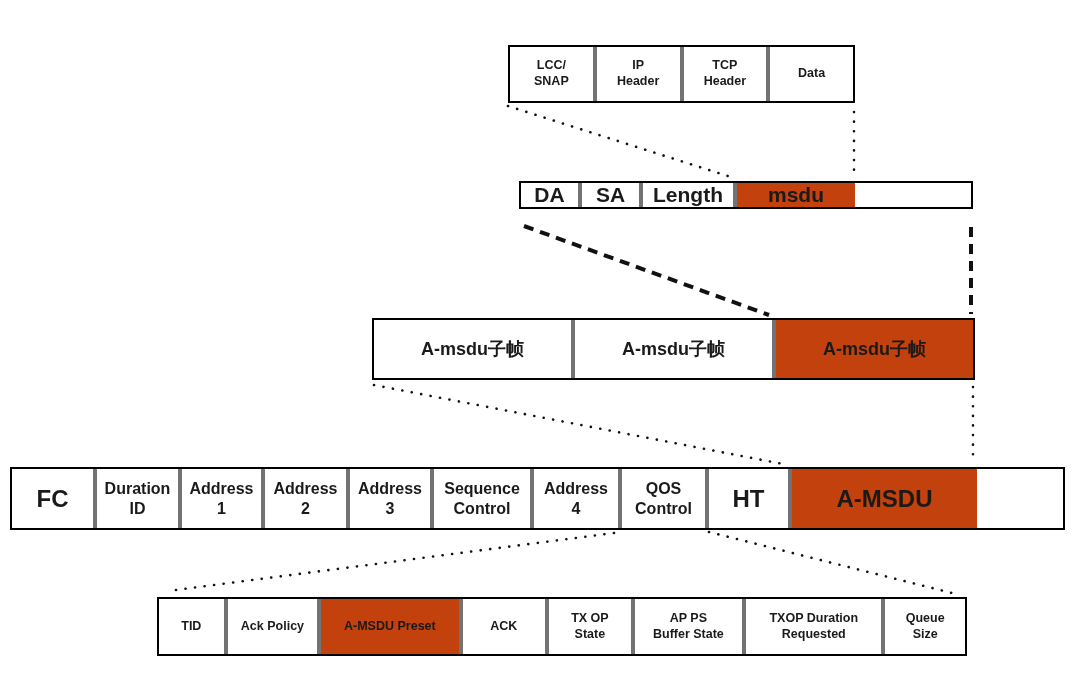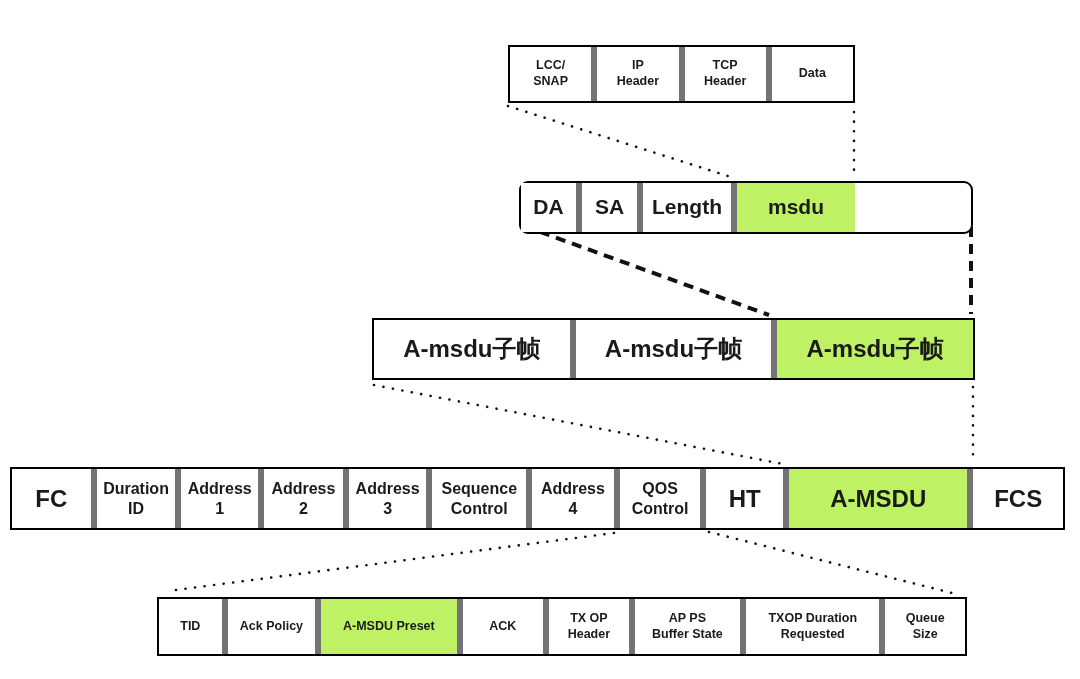--- a/index.html
+++ b/index.html
@@ -25,40 +25,40 @@
     display: flex;
     border: 2px solid #000000;
     background: #ffffff;
     box-sizing: border-box;
   }
   .cell {
     display: flex;
     align-items: center;
     justify-content: center;
     text-align: center;
-    border-right: 6px solid #737373;
+    border-right: 4px solid #737373;
     box-sizing: border-box;
     white-space: pre-line;
     color: #1a1a1a;
     font-weight: bold;
     background: #ffffff;
     line-height: 1.25;
     min-width: 0;
   }
   .cell:last-child { border-right: none; }
-  .cell.shaded { background: #bef264; }
+  .cell.shaded { background: #c2410c; }
 
   .row-packet   { left: 508px; top: 45px;  width: 347px; height: 58px; }
   .row-packet .cell { font-size: 12.5px; flex: 1 1 0; }
 
-  .row-subframe { left: 519px; top: 181px; width: 454px; height: 53px; border-radius: 9px; }
+  .row-subframe { left: 519px; top: 181px; width: 454px; height: 28px; }
   .row-subframe .cell { font-size: 21px; }
 
   .row-amsdu    { left: 372px; top: 318px; width: 603px; height: 62px; }
-  .row-amsdu .cell { font-size: 24px; flex: 1 1 0; }
+  .row-amsdu .cell { font-size: 18px; flex: 1 1 0; }
 
   .row-mac      { left: 10px;  top: 467px; width: 1055px; height: 63px; }
   .row-mac .cell { font-size: 16px; }
   .row-mac .cell.lg { font-size: 24px; }
 
   .row-qos      { left: 157px; top: 597px; width: 810px; height: 59px; }
   .row-qos .cell { font-size: 12.5px; }
 </style>
 </head>
 <body>
@@ -114,30 +114,29 @@
     <div class="cell" style="flex:0 1 84px">Address
 3</div>
     <div class="cell" style="flex:0 1 100px">Sequence
 Control</div>
     <div class="cell" style="flex:0 1 88px">Address
 4</div>
     <div class="cell" style="flex:0 1 87px">QOS
 Control</div>
     <div class="cell lg" style="flex:0 1 83px">HT</div>
     <div class="cell lg shaded" style="flex:0 1 185px">A-MSDU</div>
-    <div class="cell lg" style="flex:1 1 90px">FCS</div>
   </div>
 
   <div class="frame-row row-qos">
     <div class="cell" style="flex:0 1 69px">TID</div>
     <div class="cell" style="flex:0 1 94px">Ack Policy</div>
     <div class="cell shaded" style="flex:0 1 142px">A-MSDU Preset</div>
     <div class="cell" style="flex:0 1 87px">ACK</div>
     <div class="cell" style="flex:0 1 86px">TX OP
-Header</div>
+State</div>
     <div class="cell" style="flex:0 1 112px">AP PS
 Buffer State</div>
     <div class="cell" style="flex:0 1 140px">TXOP Duration
 Requested</div>
     <div class="cell" style="flex:1 1 80px">Queue
 Size</div>
   </div>
 
 </div>
 

